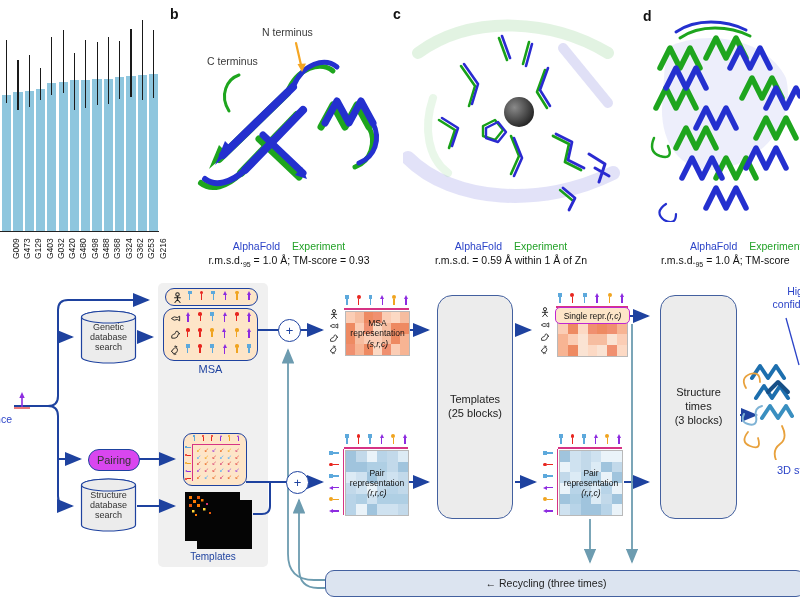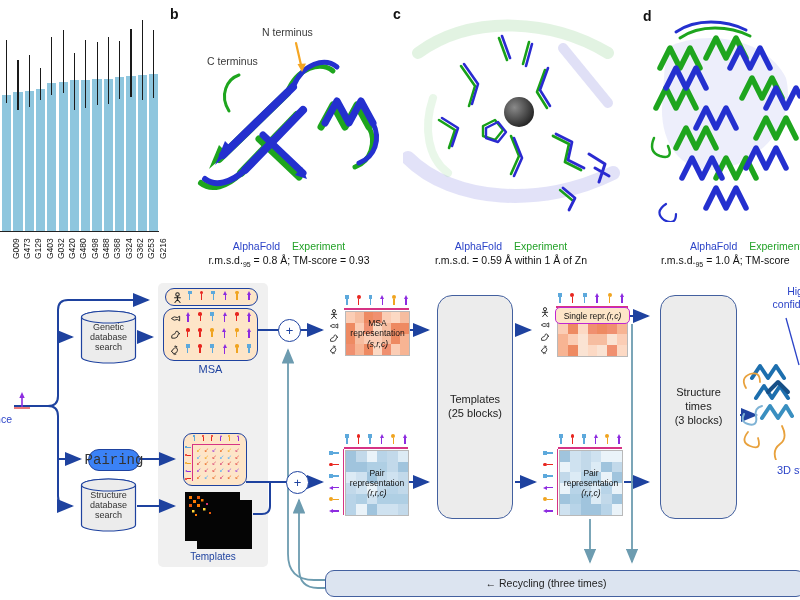--- a/index.html
+++ b/index.html
@@ -15,22 +15,22 @@
   .metric sub{font-size:7px;}
   .bluetext{color:#2c44c8;}
   .navytext{color:#1e429f;}
   .pre{white-space:pre-line;}
   .graypanel{background:#f0f0f0;border-radius:5px;}
   .bigblock{background:#ececec;border:1.5px solid #43609f;border-radius:15px;
             display:flex;flex-direction:column;align-items:center;justify-content:center;
             font-size:11px;color:#222;text-align:center;line-height:1.25;}
   .peachbox{background:#fde5c8;border:1.3px solid #1e429f;}
   .cyltext{font-size:9px;line-height:1.12;color:#333;text-align:center;}
-  .stadium{background:#3b82f6;border:1.3px solid #1e429f;border-radius:11px;
-           display:flex;align-items:center;justify-content:center;font-size:14px;color:#333;font-family:Liberation Mono, monospace;}
+  .stadium{background:#d946ef;border:1.3px solid #1e429f;border-radius:11px;
+           display:flex;align-items:center;justify-content:center;font-size:11px;color:#333;}
   .plusnode{width:21px;height:21px;border-radius:50%;background:#fff;border:1.6px solid #1e429f;
             display:flex;align-items:center;justify-content:center;font-size:13px;color:#1e429f;line-height:1;}
   .blocklabel{position:absolute;inset:0;display:flex;flex-direction:column;align-items:center;
               justify-content:center;font-size:8.5px;line-height:1.2;color:#111;text-align:center;z-index:3;}
   .mline{background:#d63384;}
   .heat{border:1px solid #b9b9b9;overflow:hidden;}
   .blabel{position:absolute;transform:rotate(-90deg);transform-origin:0 0;
           font-size:8.5px;color:#111;white-space:nowrap;letter-spacing:0;}
   .tmpl{background:#050505;position:absolute;}
   .singlebox{background:#fde5c8;border:1.8px solid #c026d3;border-radius:5px;
@@ -130,21 +130,21 @@
     <path d="M121 28 L126 50" stroke="#f5a623" stroke-width="2.2"></path>
     <polygon points="127,57 122.5,49 131,48.5" fill="#f5a623"></polygon>
   </g>
 </svg>
 <div class="abs annot" style="left:262px;top:26px;">N terminus</div>
 <div class="abs annot" style="left:207px;top:55px;">C terminus</div>
 <div class="abs cap" style="left:179px;top:240px;width:220px;">
   <span class="af">AlphaFold</span><span class="ex">Experiment</span>
 </div>
 <div class="abs metric" style="left:169px;top:254px;width:240px;">
-  <span>r.m.s.d.</span><sub>95</sub><span> = 0.8 Å; TM-score = 0.93</span>
+  <span>r.m.s.d.</span><sub>95</sub><span> = 1.0 Å; TM-score = 0.93</span>
 </div>
 
 <div class="abs plabel" style="left:393px;top:6px;">c</div>
 <svg class="abs" style="left:403px;top:8px;" width="218" height="210" viewBox="0 0 218 210">
   <defs>
     <radialGradient id="zn" cx="0.35" cy="0.35" r="0.8">
       <stop offset="0" stop-color="#8a8a8a"></stop>
         <stop offset="1" stop-color="#151515"></stop>
     </radialGradient>
   </defs>

